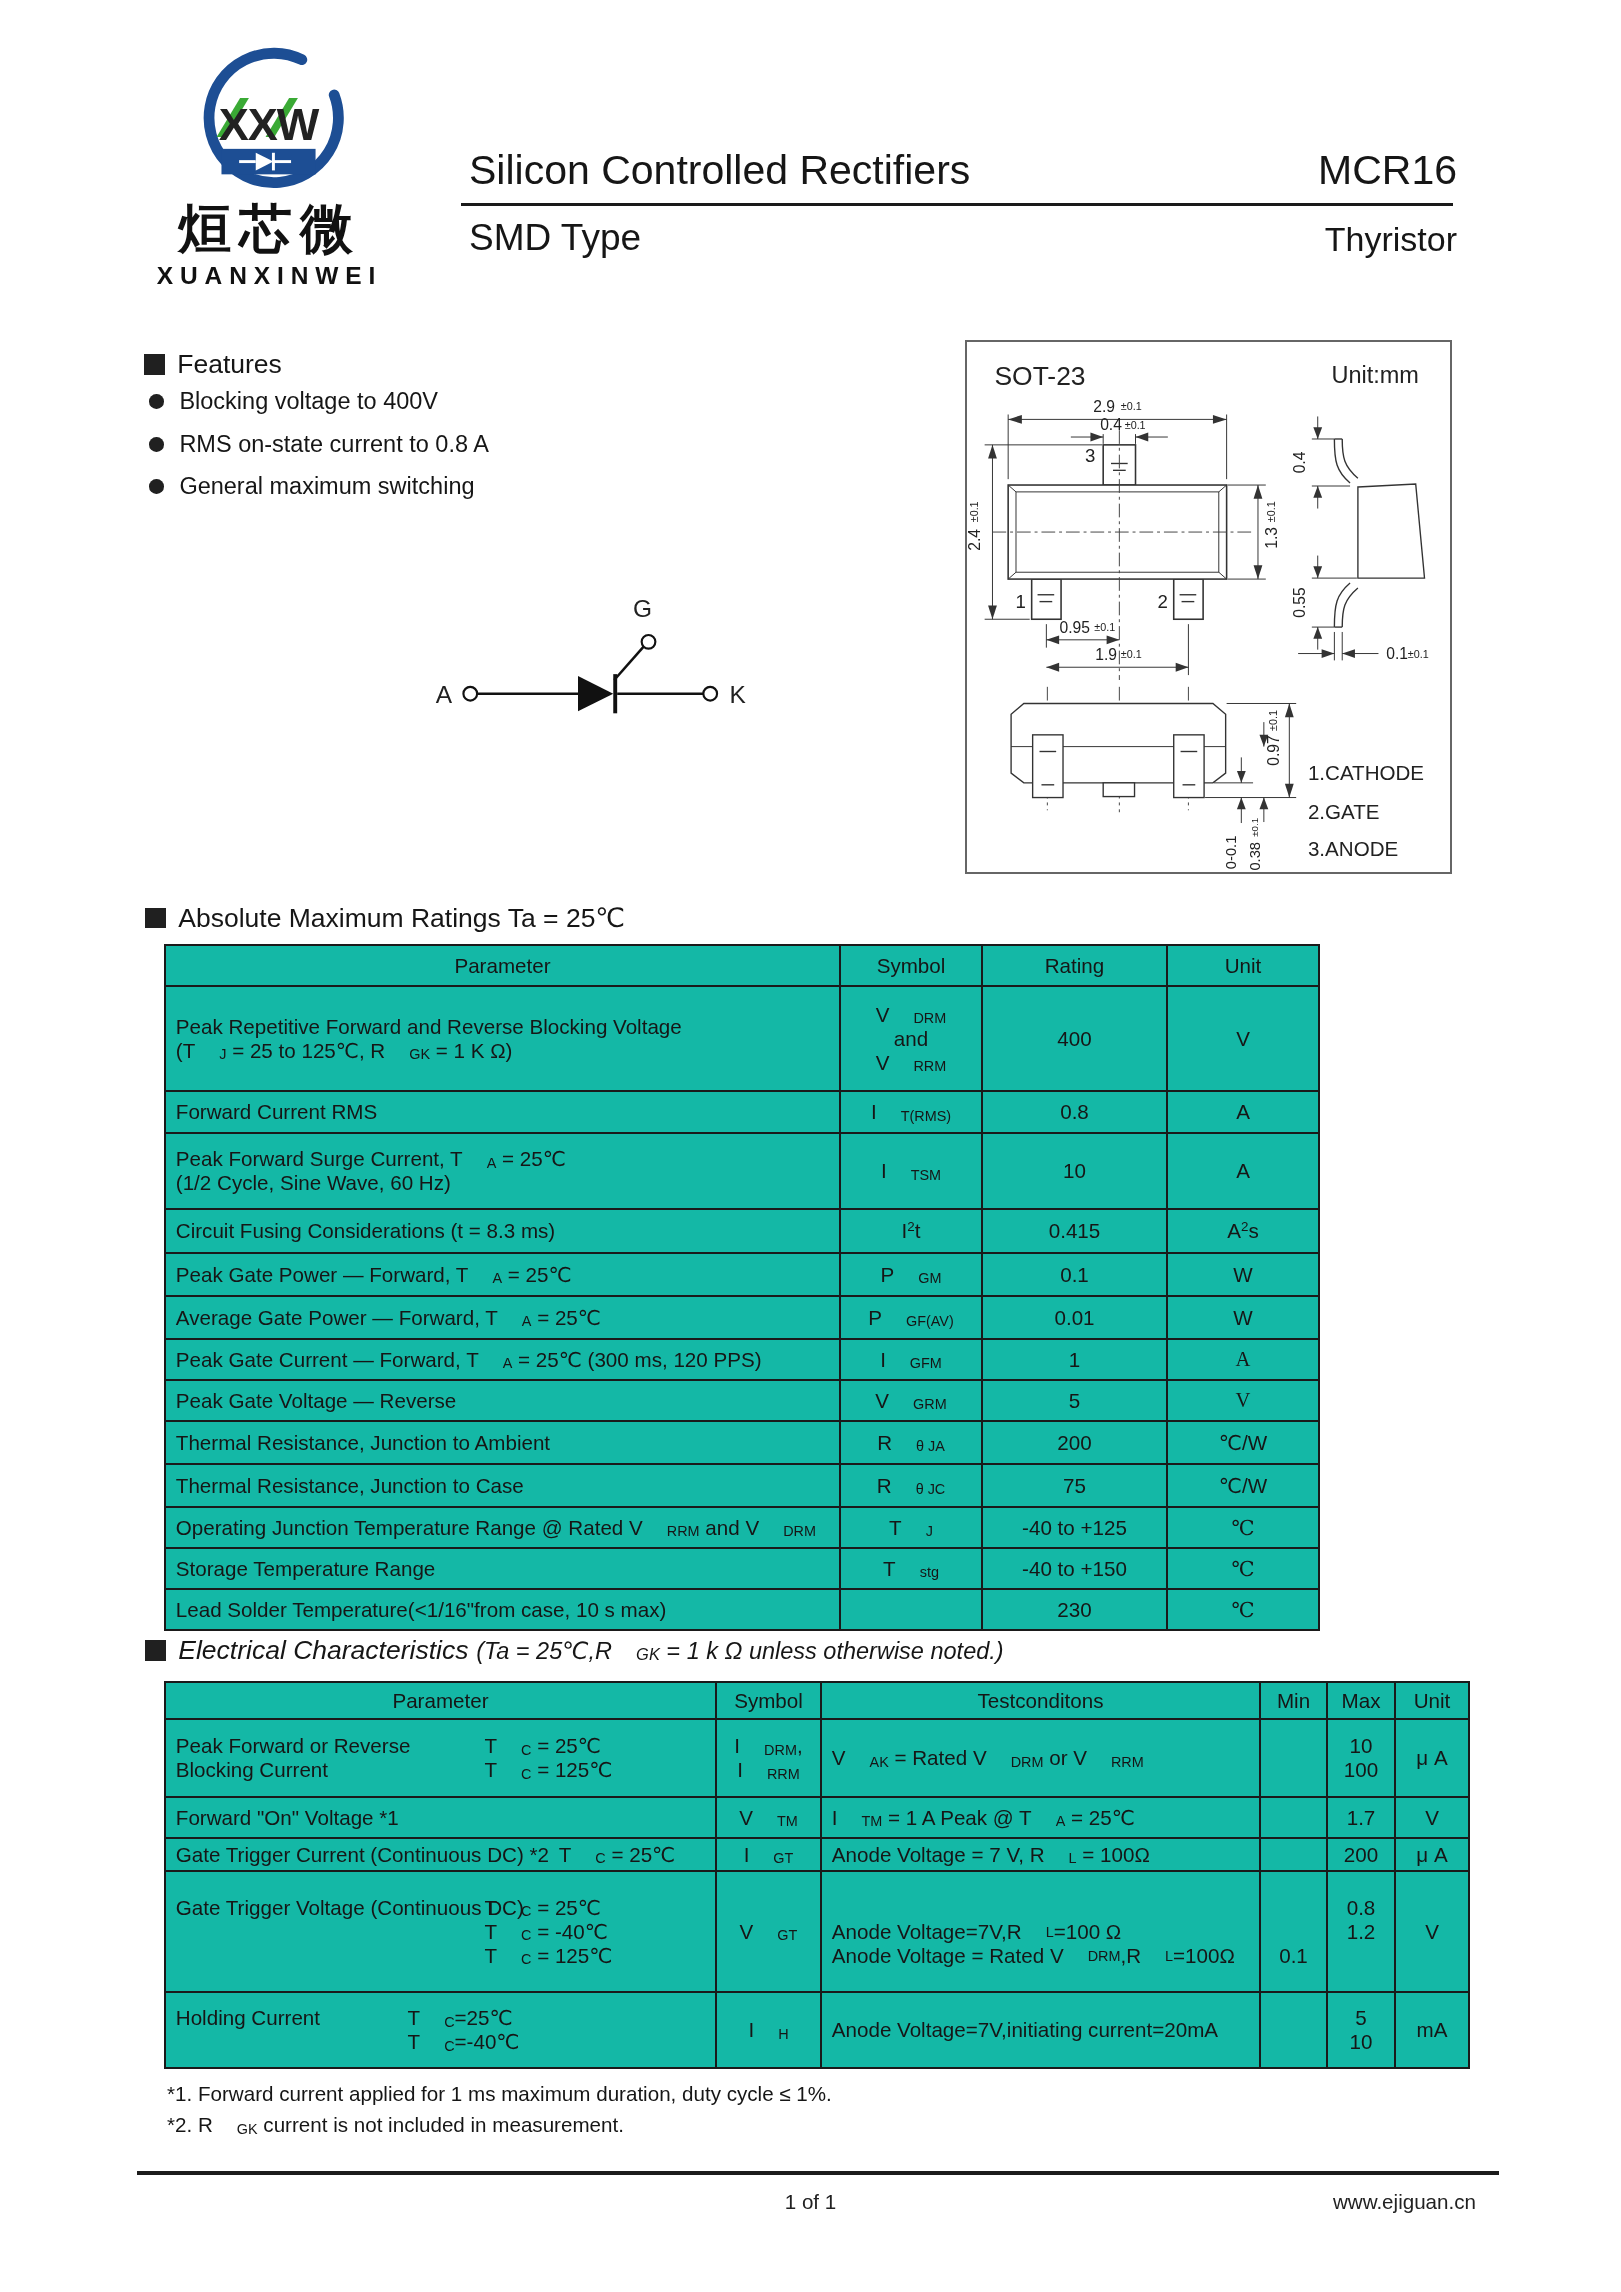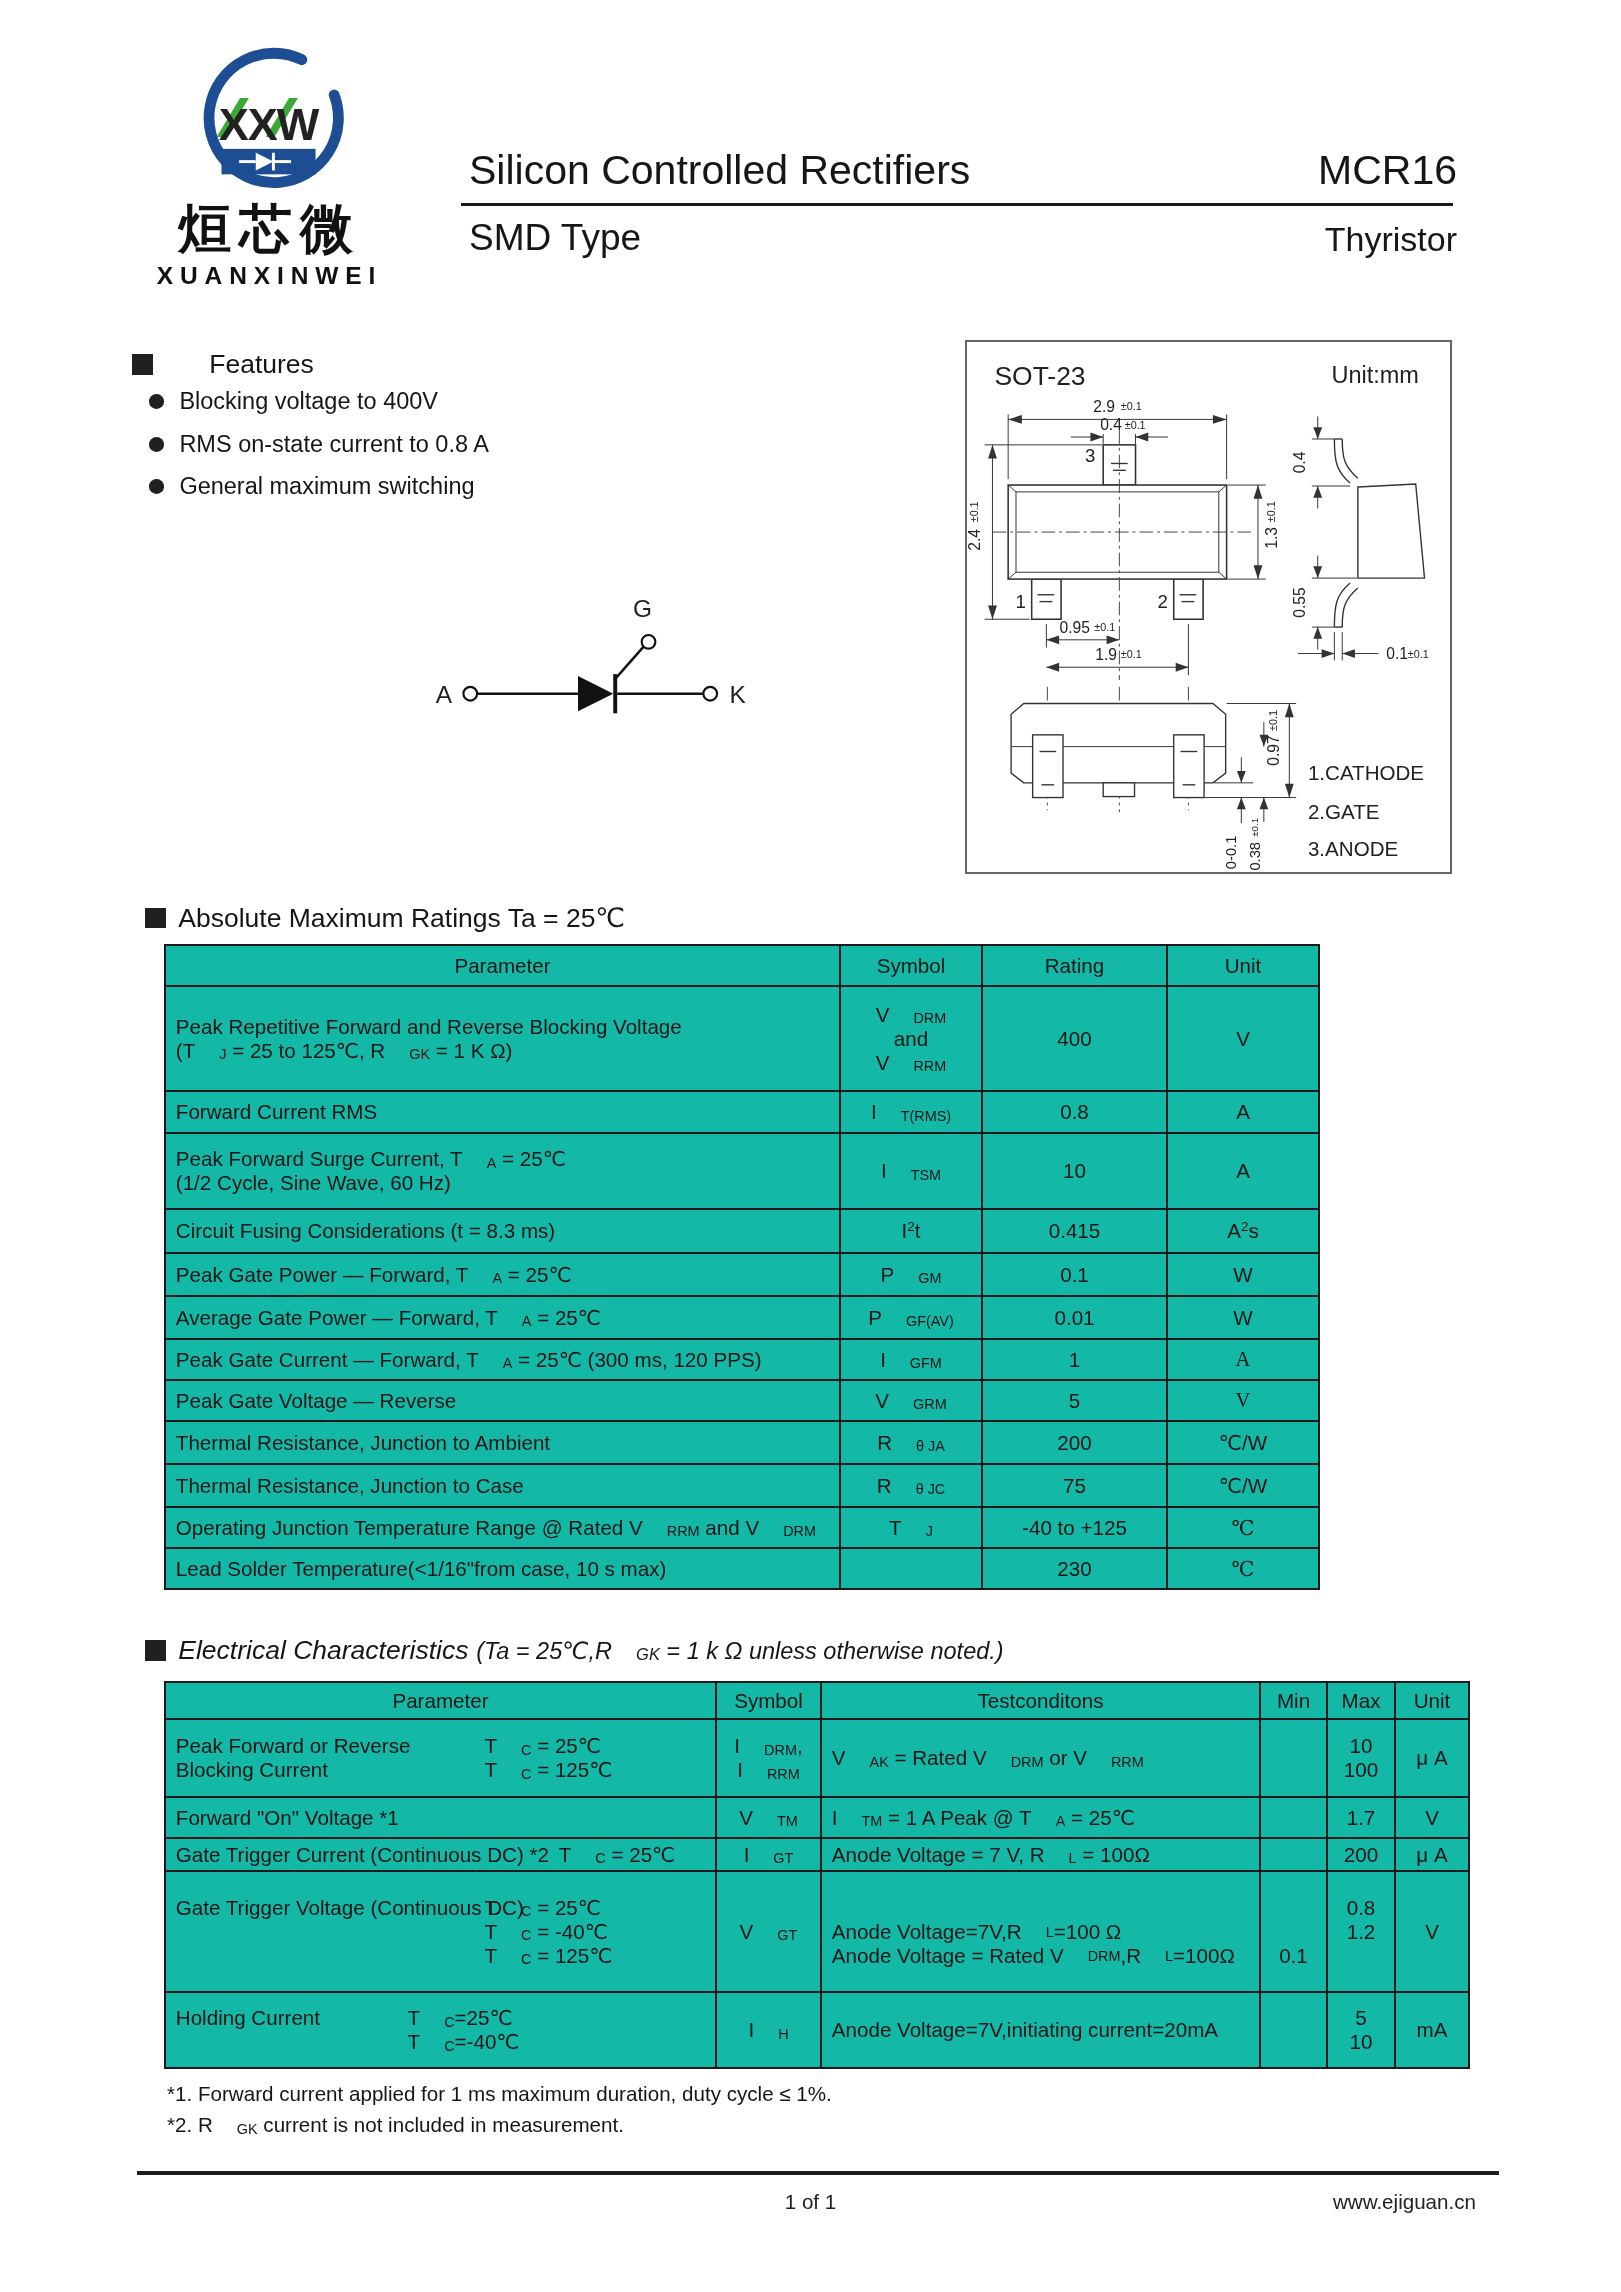--- a/index.html
+++ b/index.html
@@ -67,21 +67,21 @@
     <div class="abs logo-cn" style="top:155px;left:0;">烜芯微</div>
     <div class="abs logo-en" style="top:223px;left:0;">XUANXINWEI</div>
   </div>
 
   <div class="abs title-main" style="left:469px;top:147px;">Silicon Controlled Rectifiers</div>
   <div class="abs part-no" style="top:147px;right:164px;">MCR16</div>
   <div class="abs title-rule" style="left:461px;top:203px;width:992px;"></div>
   <div class="abs title-sub" style="left:469px;top:217px;">SMD Type</div>
   <div class="abs dev-type" style="top:220px;right:164px;">Thyristor</div>
 
-  <div class="abs sec-head" style="left:132px;top:349px;gap:44px;">
+  <div class="abs sec-head" style="left:144px;top:349px;">
     <span class="sq"></span>
     <span>Features</span>
   </div>
   <div class="abs feat" style="left:149px;top:388px;">
     <span class="dot"></span>
     <span>Blocking voltage to 400V</span>
   </div>
   <div class="abs feat" style="left:149px;top:431px;">
     <span class="dot"></span>
     <span>RMS on-state current to 0.8 A</span>
@@ -361,20 +361,26 @@
       <td class="c">75</td>
       <td class="c">℃/W</td>
     </tr>
     <tr style="height:41px">
       <td>Operating Junction Temperature Range @ Rated V<sub>RRM</sub> and V<sub>DRM</sub></td>
       <td class="c">T<sub>J</sub></td>
       <td class="c">-40 to +125</td>
       <td class="c serif">℃</td>
     </tr>
     <tr style="height:41px">
+      <td>Storage Temperature Range</td>
+      <td class="c">T<sub>stg</sub></td>
+      <td class="c">-40 to +150</td>
+      <td class="c serif">℃</td>
+    </tr>
+    <tr style="height:41px">
       <td>Lead Solder Temperature(&lt;1/16"from case, 10 s max)</td>
       <td class="c"></td>
       <td class="c">230</td>
       <td class="c serif">℃</td>
     </tr>
   </tbody>
     </table>
 
   <div class="abs sec-head" style="left:145px;top:1635px;font-style:italic;">
     <span class="sq"></span>

